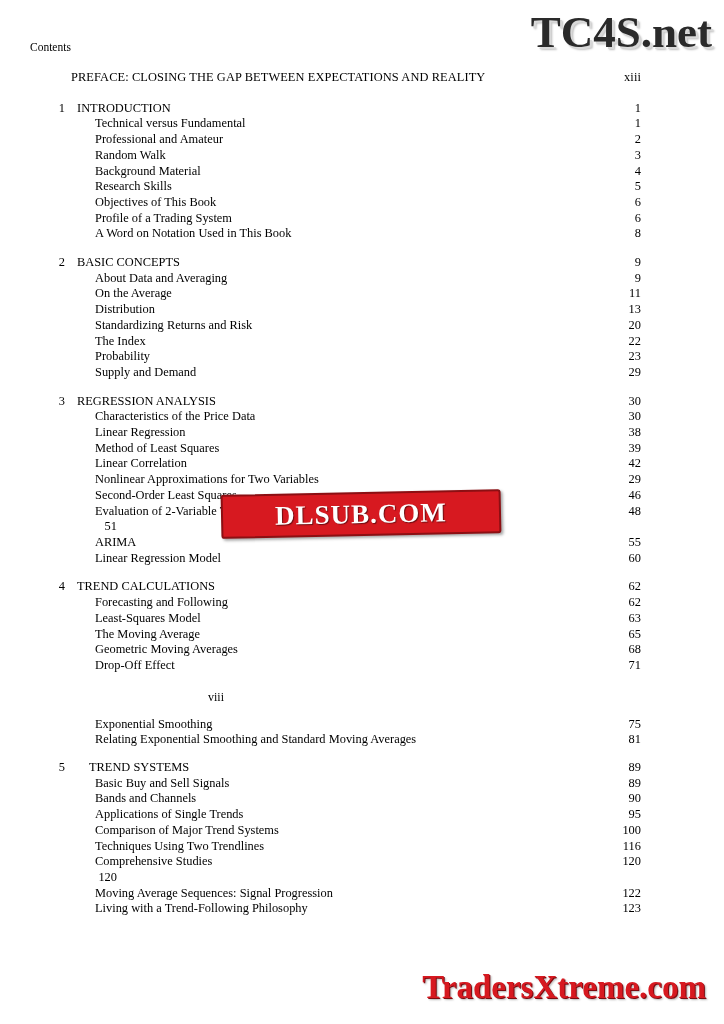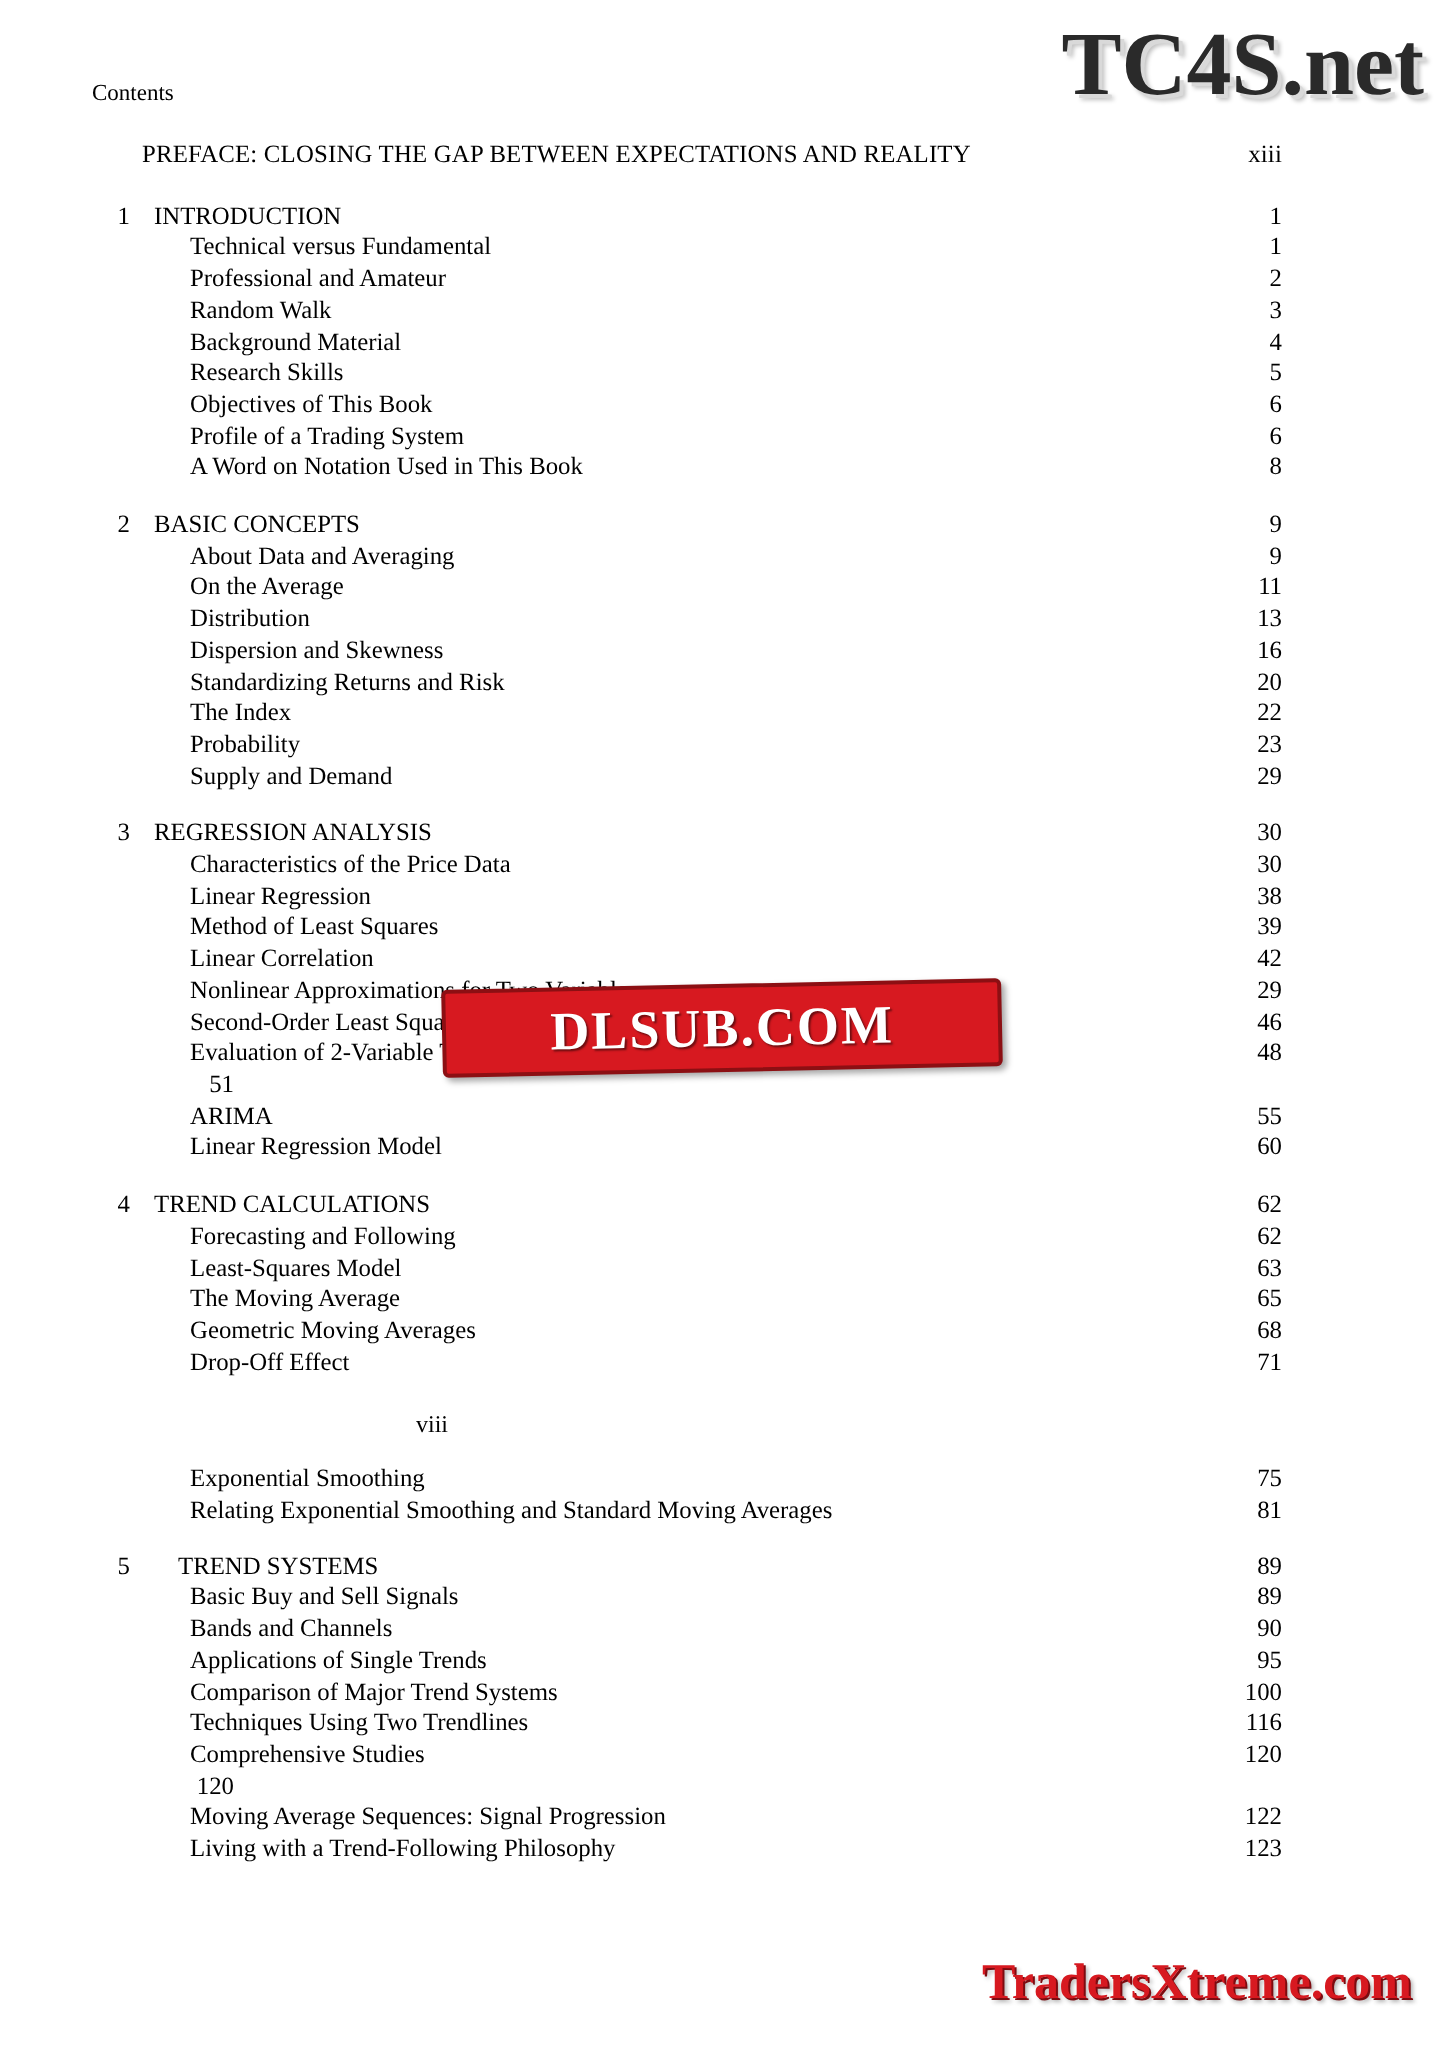--- a/index.html
+++ b/index.html
@@ -57,36 +57,36 @@
     letter-spacing: 1px;
     text-shadow: 1px 1px 1px rgba(0,0,0,0.5);
     white-space: nowrap;
   }
   .wm-tx {
     position: absolute;
     right: 18px;
     bottom: 18px;
     font-family: "Liberation Serif", serif;
     font-weight: bold;
-    font-size: 25px;
+    font-size: 33px;
     color: #d71920;
     text-shadow: 1px 1px 0 #7d0b10, 2px 2px 2px rgba(0,0,0,0.3);
     white-space: nowrap;
   }
 
   
   .doc {
     position: absolute;
     left: 0;
     top: 0;
     width: 724px;
   }
   .running-head {
     position: absolute;
-    left: 46px;
+    left: 30px;
     top: 41px;
     font-size: 11.5px;
   }
   .content-block {
     position: absolute;
     left: 41px;
     top: 70px;
     width: 600px;
   }
 
@@ -225,25 +225,20 @@
         <span class="title">On the Average</span>
         <span class="page-no">11</span>
       </div>
       <div class="row entry">
         <span class="num"></span>
         <span class="title">Distribution</span>
         <span class="page-no">13</span>
       </div>
       <div class="row entry">
         <span class="num"></span>
-        <span class="title">Dispersion and Skewness</span>
-        <span class="page-no">16</span>
-      </div>
-      <div class="row entry">
-        <span class="num"></span>
         <span class="title">Standardizing Returns and Risk</span>
         <span class="page-no">20</span>
       </div>
       <div class="row entry">
         <span class="num"></span>
         <span class="title">The Index</span>
         <span class="page-no">22</span>
       </div>
       <div class="row entry">
         <span class="num"></span>

